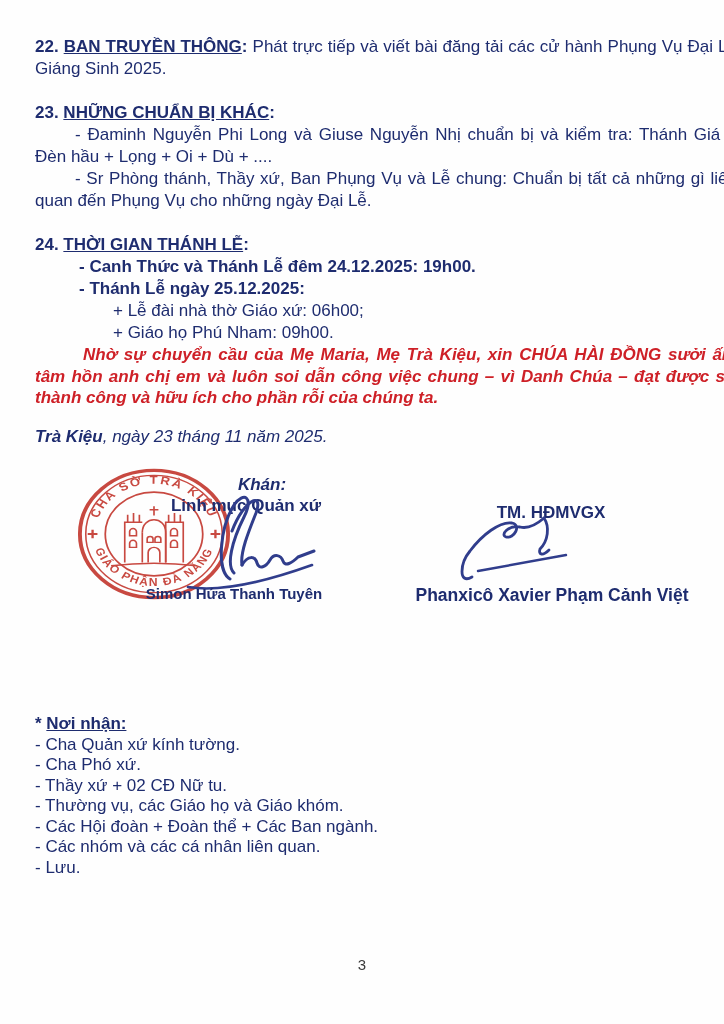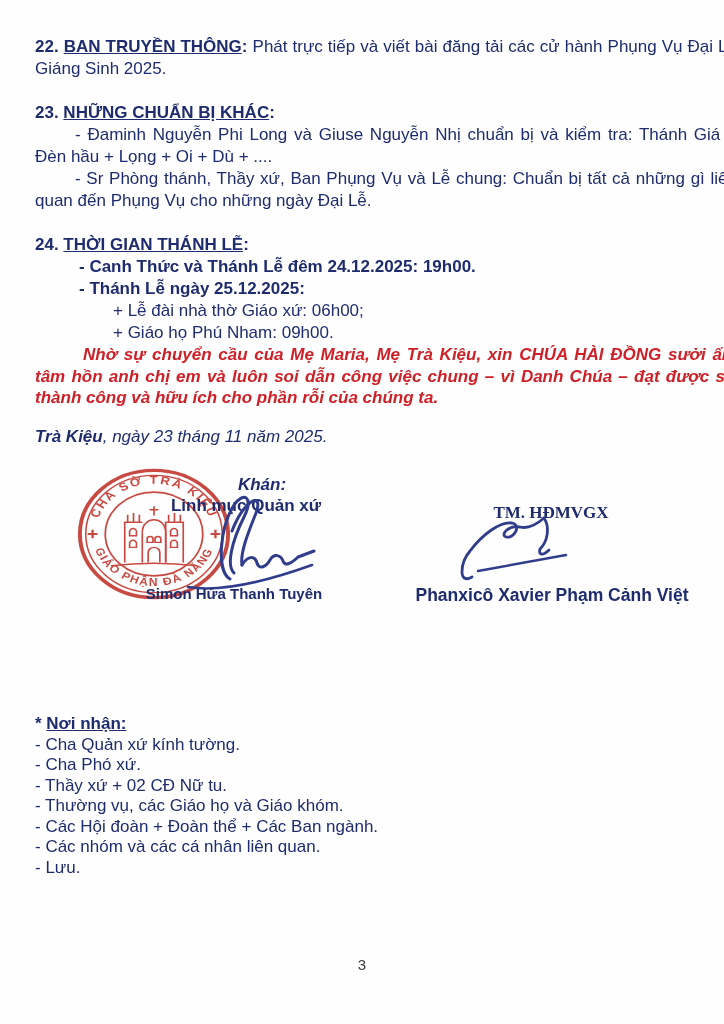--- a/index.html
+++ b/index.html
@@ -87,21 +87,21 @@
         <textPath href="#arcTop" startOffset="50%" text-anchor="middle">CHA SỞ TRÀ KIỆU</textPath>
       </text>
       <text fill="#c43a31" font-size="12.5" font-weight="bold" letter-spacing="1.5" font-family="Liberation Sans, sans-serif">
         <textPath href="#arcBottom" startOffset="50%" text-anchor="middle">GIÁO PHẬN ĐÀ NẴNG</textPath>
       </text>
     </svg>
 
     <div class="sig-label b i" style="left:262px;top:10px;font-size:17px;">Khán:</div>
     <div class="sig-label b" style="left:246px;top:31px;font-size:17px;">Linh mục Quản xứ</div>
 
-    <div class="sig-label b" style="left:551px;top:38px;font-size:17px;font-family:Liberation Serif, serif;">TM. HĐMVGX</div>
+    <div class="sig-label b" style="left:551px;top:38px;font-size:17px;">TM. HĐMVGX</div>
 
     <svg class="sig-svg" style="left:168px;top:24px;" width="150" height="108" viewBox="0 0 150 108">
       <g stroke="#303d8c" stroke-width="3" fill="none" stroke-linecap="round" stroke-linejoin="round">
         <path d="M 62,90 C 48,82 52,38 66,16 C 76,2 86,8 76,28 C 64,52 58,76 66,84"></path>
         <path d="M 64,42 C 76,10 96,2 88,24 C 80,44 72,64 74,76"></path>
         <path d="M 74,76 c 6,-10 13,-9 15,-2 c 2,7 9,4 13,-3 c 4,-7 11,-5 13,1 c 2,6 9,2 15,-4 l 16,-6"></path>
         <path d="M 20,98 C 55,104 105,90 144,76" stroke-width="2.6"></path>
       </g>
     </svg>
 

